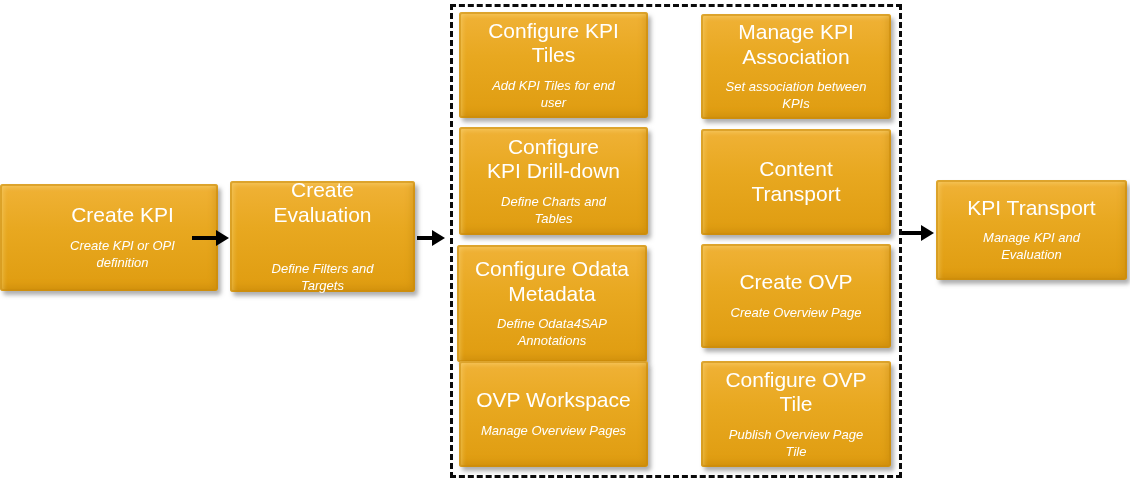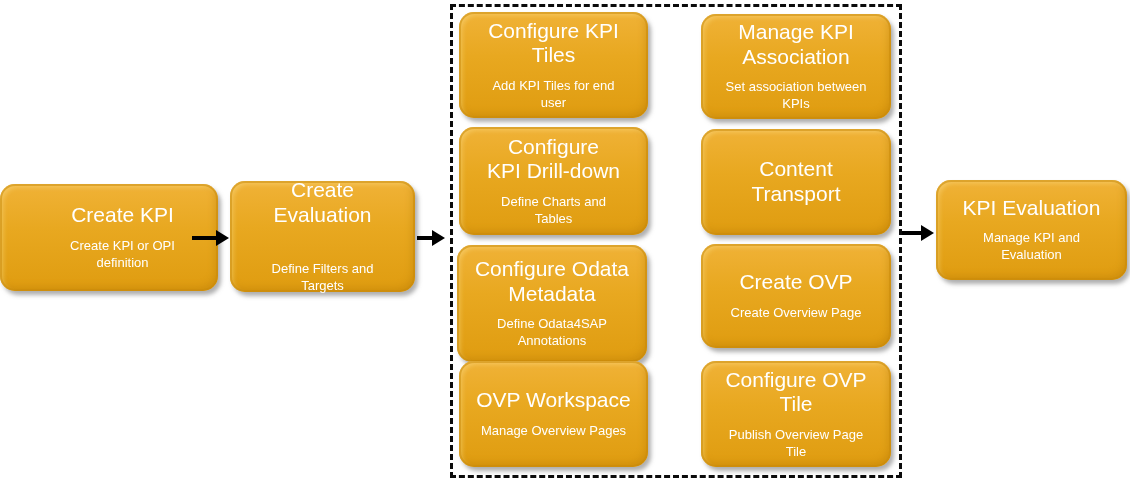--- a/index.html
+++ b/index.html
@@ -7,21 +7,21 @@
     position: relative;
     width: 1130px;
     height: 495px;
     background: #ffffff;
     font-family: "Liberation Sans", sans-serif;
     overflow: hidden;
   }
   .node {
     position: absolute;
     box-sizing: border-box;
-    border-radius: 15px;
+    border-radius: 3px;
     background: linear-gradient(180deg, #f0b237 0%, #e8a820 42%, #df9c10 100%);
     box-shadow:
       3px 4px 4px rgba(110,110,110,0.55),
       inset 0 0 0 2px rgba(203,139,9,0.55),
       inset 3px 3px 5px rgba(255,230,150,0.45),
       inset -3px -4px 7px rgba(182,122,7,0.40);
     display: flex;
     flex-direction: column;
     align-items: center;
     justify-content: center;
@@ -32,20 +32,21 @@
   .node-title {
     font-size: 21px;
     line-height: 1.17;
     white-space: pre-line;
   }
   .node-sub {
     font-size: 13px;
     line-height: 1.3;
     margin-top: 10px;
     white-space: pre-line;
+    font-style: italic;
   }
   .group {
     position: absolute;
     box-sizing: border-box;
     border: 3px dashed #0b0b0b;
     background: transparent;
   }
   .arrow {
     position: absolute;
     display: flex;
@@ -156,18 +157,18 @@
     <div class="node-sub">Publish Overview Page
 Tile</div>
   </div>
 
   <div class="arrow a3">
     <span class="arrow-shaft"></span>
     <span class="arrow-head"></span>
   </div>
 
   <div class="node n-kpi-workspace">
-    <div class="node-title">KPI Evaluation</div>
+    <div class="node-title">KPI Transport</div>
     <div class="node-sub">Manage KPI and
 Evaluation</div>
   </div>
 
 </div>
 
 </body></html>

